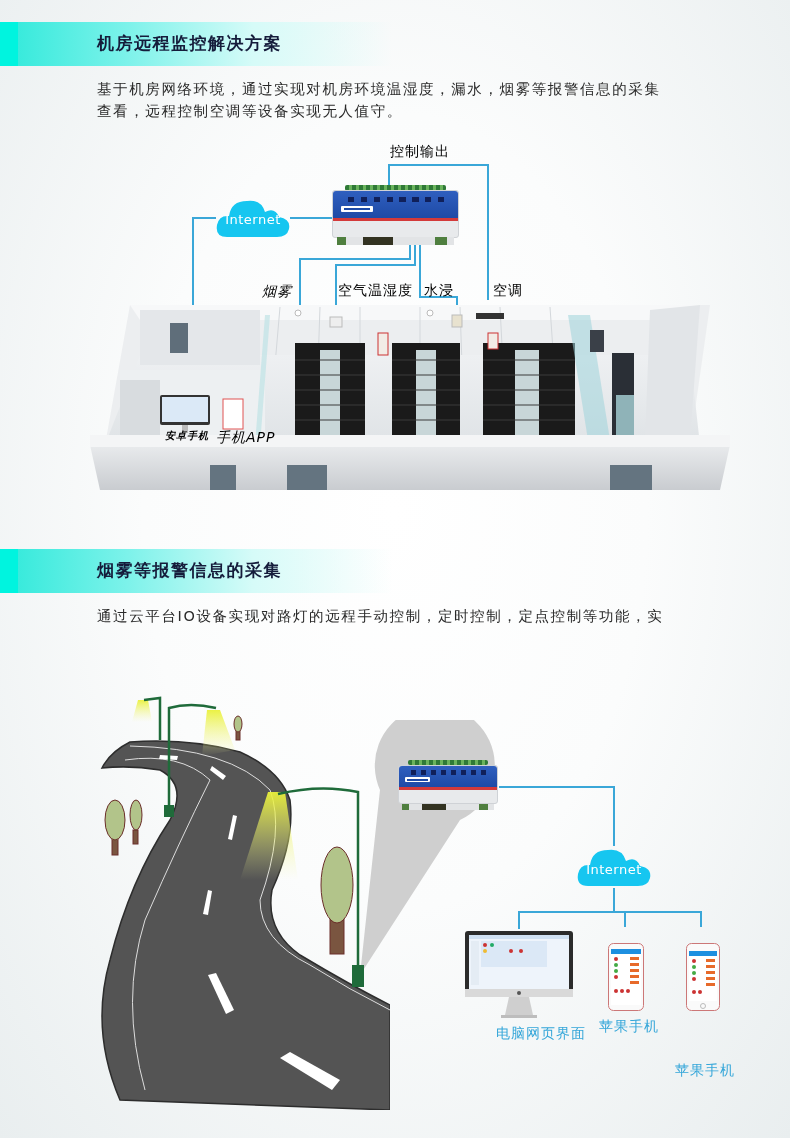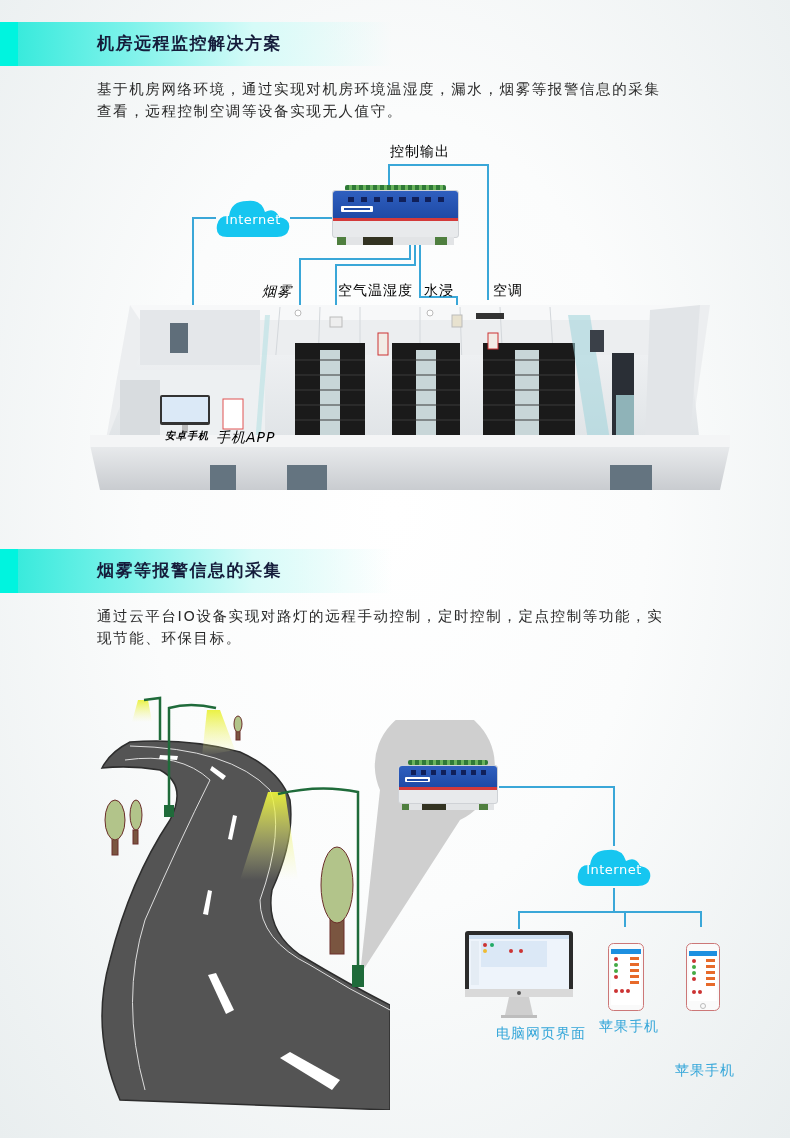--- a/index.html
+++ b/index.html
@@ -208,21 +208,20 @@
     <div class="label-blue" style="left:126px;top:134px;font-size:14px;font-style:italic;font-weight:normal;">手机APP</div>
   </div>
 
   <div class="section-band" style="top:549px;">
     <div class="accent"></div>
     <div class="title">烟雾等报警信息的采集</div>
   </div>
 
   <div class="desc" style="top:605px;">
     <div>通过云平台IO设备实现对路灯的远程手动控制，定时控制，定点控制等功能，实</div>
-    <div>现节能、环保目标。</div>
   </div>
 
   <svg class="magnifier" style="left:340px;top:720px;" width="160" height="270" viewBox="0 0 160 270">
     <path d="M20 255 L40 70 A60 60 0 1 1 120 100 Z" fill="#cfcfcf"></path>
   </svg>
 
   <div class="device" style="left:398px;top:760px;width:100px;height:50px;">
     <div class="terminals"></div>
     <div class="body">
       <div class="panel">

